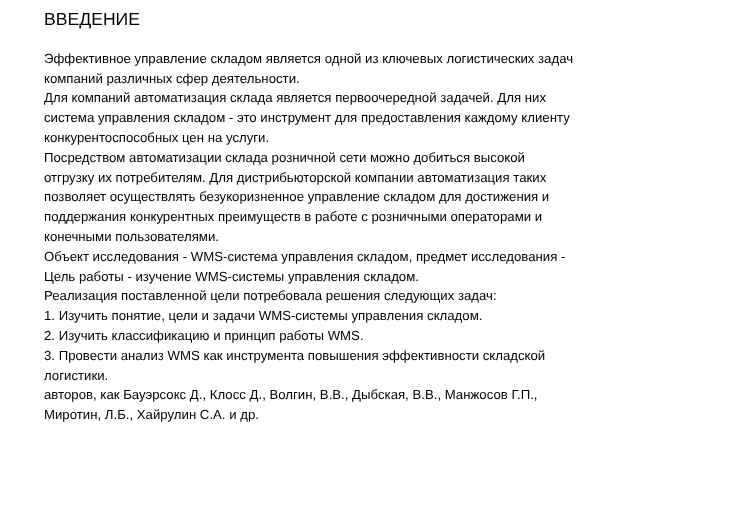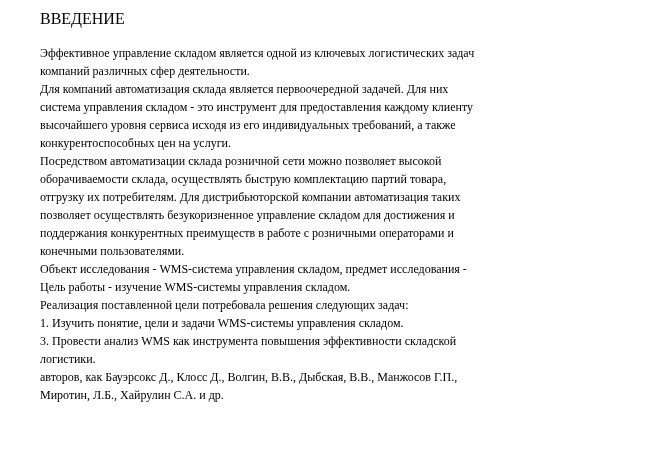--- a/index.html
+++ b/index.html
@@ -8,21 +8,21 @@
     width: 666px;
     height: 461px;
     overflow: hidden;
     background: #ffffff;
   }
   .page {
     box-sizing: border-box;
     width: 666px;
     height: 461px;
     padding: 10px 20px 0 40px;
-    font-family: Liberation Serif, serif;
+    font-family: Liberation Sans, sans-serif;
     color: #000000;
     background: #ffffff;
   }
   .title {
     font-size: 16px;
     line-height: 17px;
     white-space: nowrap;
     font-weight: normal;
   }
   .blank-line {
@@ -39,30 +39,29 @@
 
 <div class="page">
   <div class="title">ВВЕДЕНИЕ</div>
   <div class="blank-line"></div>
   <div class="body-text">
 
   <div class="line">Эффективное управление складом является одной из ключевых логистических задач</div>
       <div class="line">компаний различных сфер деятельности.</div>
       <div class="line">Для компаний автоматизация склада является первоочередной задачей. Для них</div>
       <div class="line">система управления складом - это инструмент для предоставления каждому клиенту</div>
-      <div class="line">высочайшего уровня сервиса исходя из его индивидуальных требований, а также</div>
       <div class="line">конкурентоспособных цен на услуги.</div>
-      <div class="line">Посредством автоматизации склада розничной сети можно позволяет высокой</div>
-      <div class="line">оборачиваемости склада, осуществлять быструю комплектацию партий товара,</div>
+      <div class="line">Посредством автоматизации склада розничной сети можно добиться высокой</div>
       <div class="line">отгрузку их потребителям. Для дистрибьюторской компании автоматизация таких</div>
       <div class="line">позволяет осуществлять безукоризненное управление складом для достижения и</div>
       <div class="line">поддержания конкурентных преимуществ в работе с розничными операторами и</div>
       <div class="line">конечными пользователями.</div>
       <div class="line">Объект исследования - WMS-система управления складом, предмет исследования -</div>
       <div class="line">Цель работы - изучение WMS-системы управления складом.</div>
       <div class="line">Реализация поставленной цели потребовала решения следующих задач:</div>
       <div class="line">1. Изучить понятие, цели и задачи WMS-системы управления складом.</div>
+      <div class="line">2. Изучить классификацию и принцип работы WMS.</div>
       <div class="line">3. Провести анализ WMS как инструмента повышения эффективности складской</div>
       <div class="line">логистики.</div>
       <div class="line">авторов, как Бауэрсокс Д., Клосс Д., Волгин, В.В., Дыбская, В.В., Манжосов Г.П.,</div>
       <div class="line">Миротин, Л.Б., Хайрулин С.А. и др.</div>
     </div>
 </div>
 
 </body></html>

